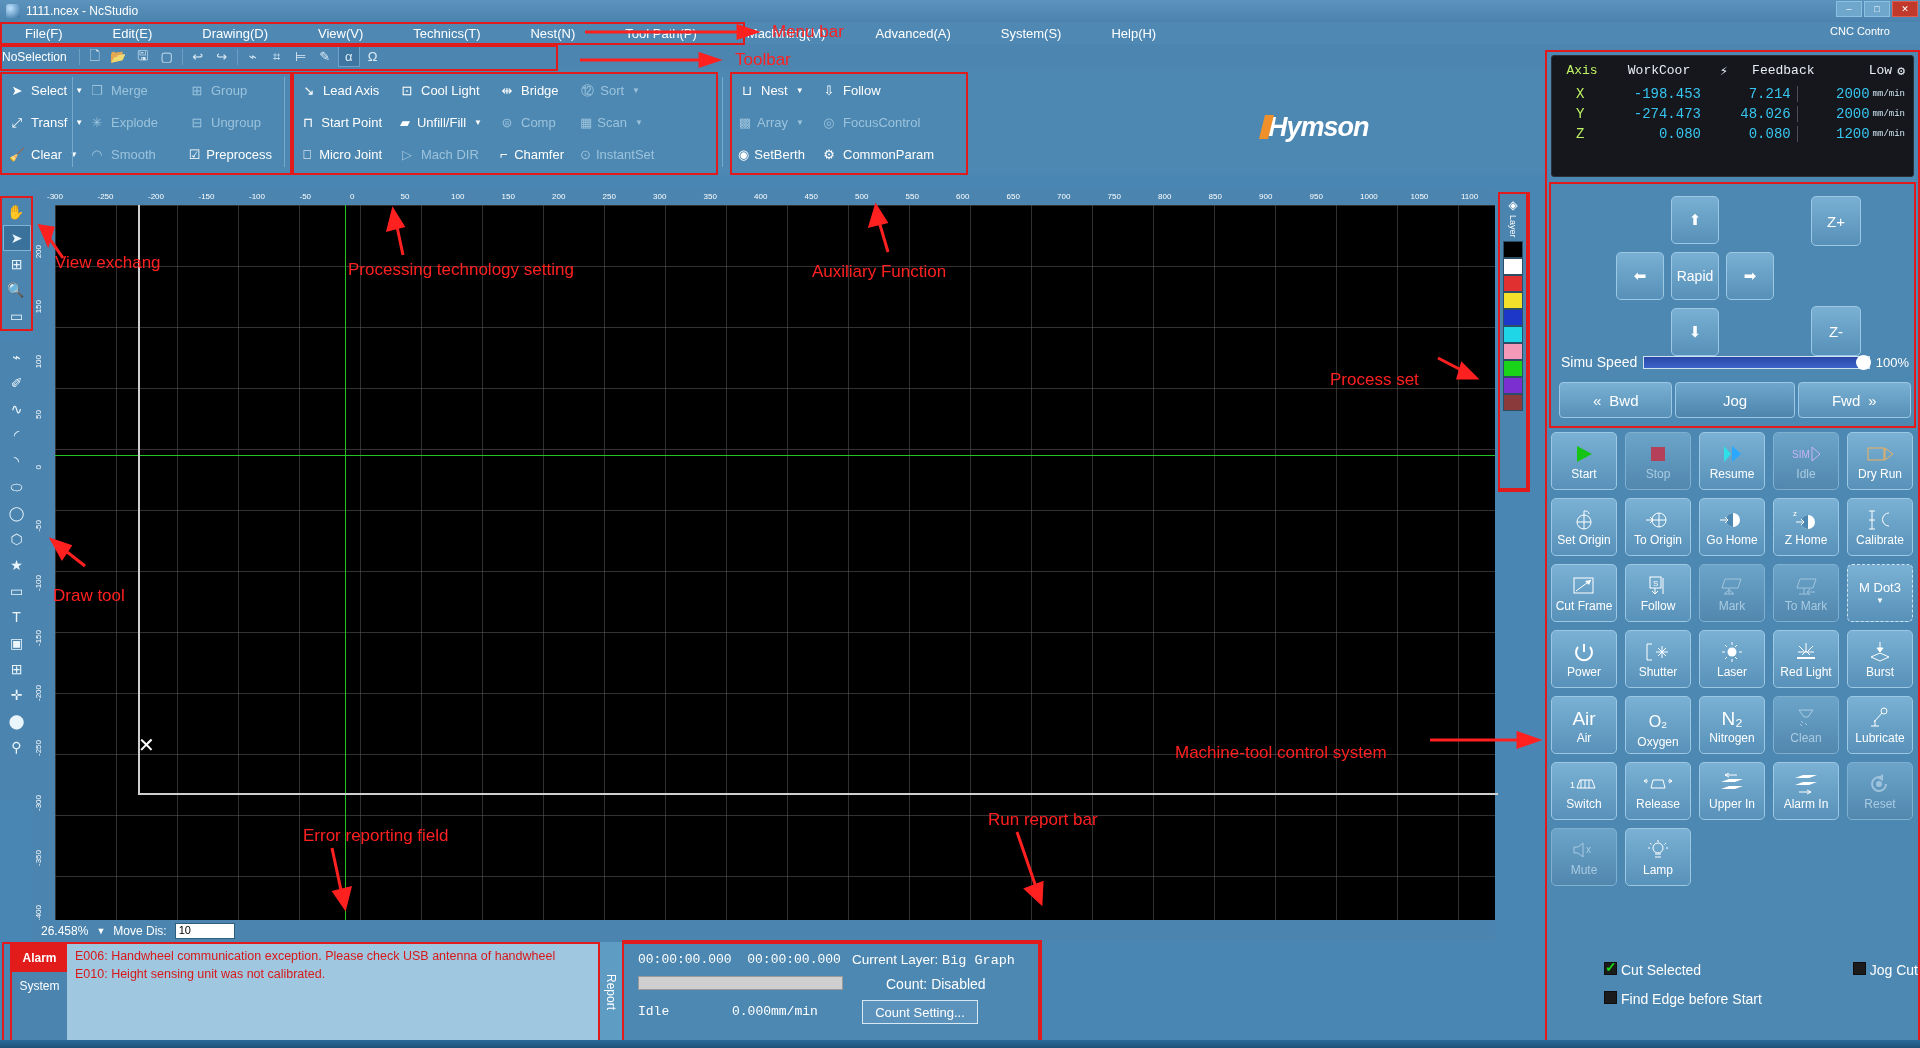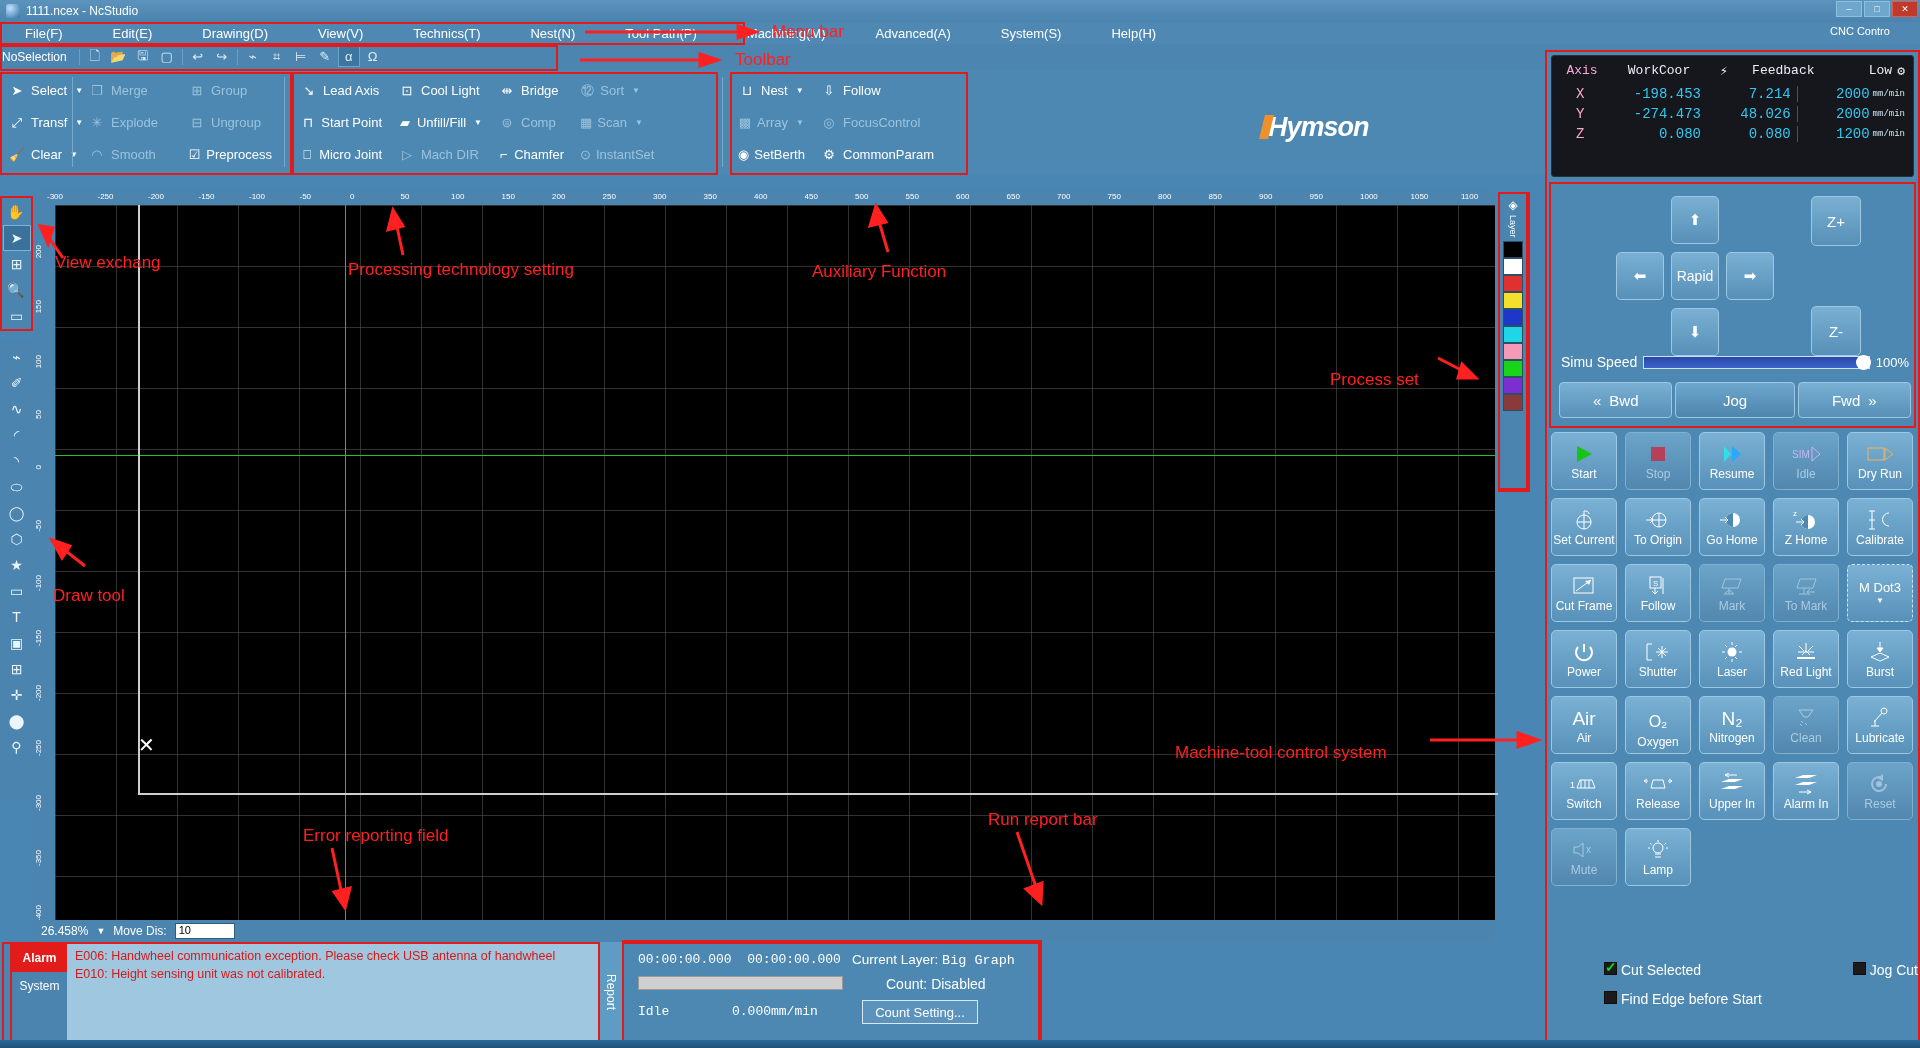--- a/index.html
+++ b/index.html
@@ -134,21 +134,21 @@
 
   
   .rightpanel{position:absolute;left:1545px;top:50px;width:375px;height:998px;
     background:#4d88b2;border-left:2px solid #e11b1b;border-right:2px solid #e11b1b;
     border-top:2px solid #e11b1b;border-bottom:2px solid #e11b1b;}
   .axisbox{position:absolute;left:1551px;top:55px;width:363px;height:122px;
     background:#15171c;border:1px solid #2b2f37;border-radius:3px;
     font-family:"Liberation Mono",monospace;padding:5px 8px;}
   .axhead{display:flex;font-size:13px;color:#e8eef5;padding:2px 0 5px 0;}
   .axrow{display:flex;font-size:14px;color:#37c6f0;align-items:center;padding:2px 0;}
-  .c-axis{width:44px;text-align:center;color:#f9a8d4;}
+  .c-axis{width:44px;text-align:center;color:#bef264;}
   .c-work{width:110px;text-align:right;}
   .c-fb{width:105px;text-align:right;padding-right:6px;border-right:1px solid #4b5059;}
   .c-spd{width:78px;text-align:right;padding-left:6px;}
   .unit{font-size:9px;color:#cfe6f3;margin-left:3px;}
 
   .cncLabel{position:absolute;left:1830px;top:25px;font-size:11px;color:#ffffff;}
 
   .jogbox{position:absolute;left:1549px;top:182px;width:367px;height:246px;
     border:2px solid #e11b1b;}
   .jbtn{position:absolute;background:linear-gradient(#79b0d3,#5790b8);border:1px solid #9cc8e3;
@@ -644,21 +644,21 @@
       </div>
       <div class="brow">
         <div class="gbtn">
           <div class="gico">
             <svg width="24" height="22">
               <circle cx="12" cy="13" r="7" fill="none" stroke="#fff"></circle>
               <path d="M12 6 V2 M12 2 a4 3 0 0 1 5 3" fill="none" stroke="#fff"></path>
               <path d="M12 6 v14 M5 13 h14" stroke="#fff"></path>
             </svg>
           </div>
-          <div class="gtxt">Set Current</div>
+          <div class="gtxt">Set Origin</div>
         </div>
         <div class="gbtn">
           <div class="gico">
             <svg width="26" height="22">
               <circle cx="14" cy="11" r="7" fill="none" stroke="#fff"></circle>
               <path d="M14 4 v14 M7 11 h14" stroke="#fff"></path>
               <path d="M1 11 h6 M5 8 l3 3 -3 3" stroke="#fff" fill="none"></path>
             </svg>
           </div>
           <div class="gtxt">To Origin</div>

